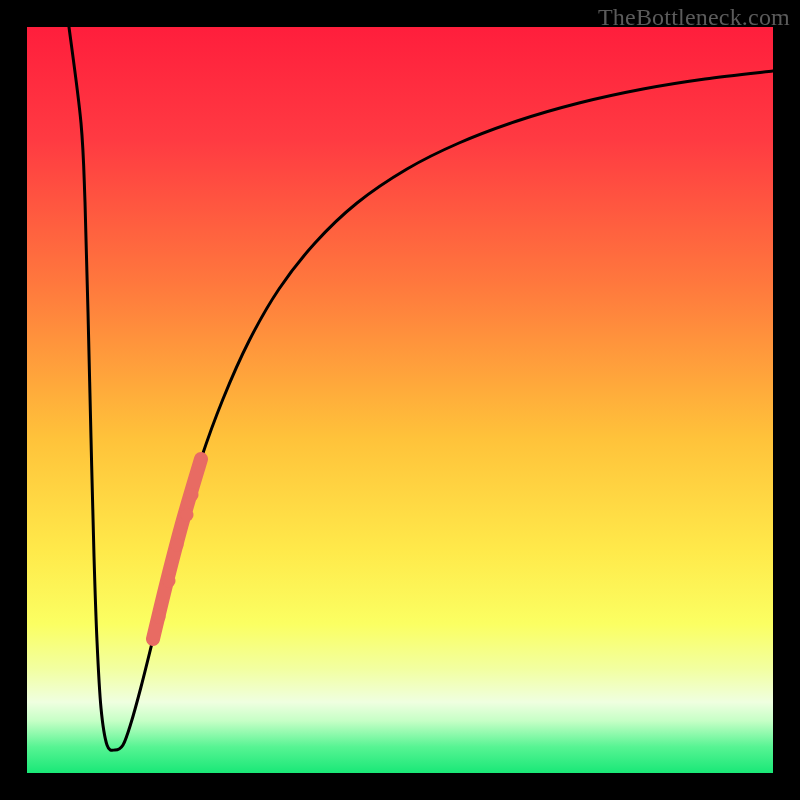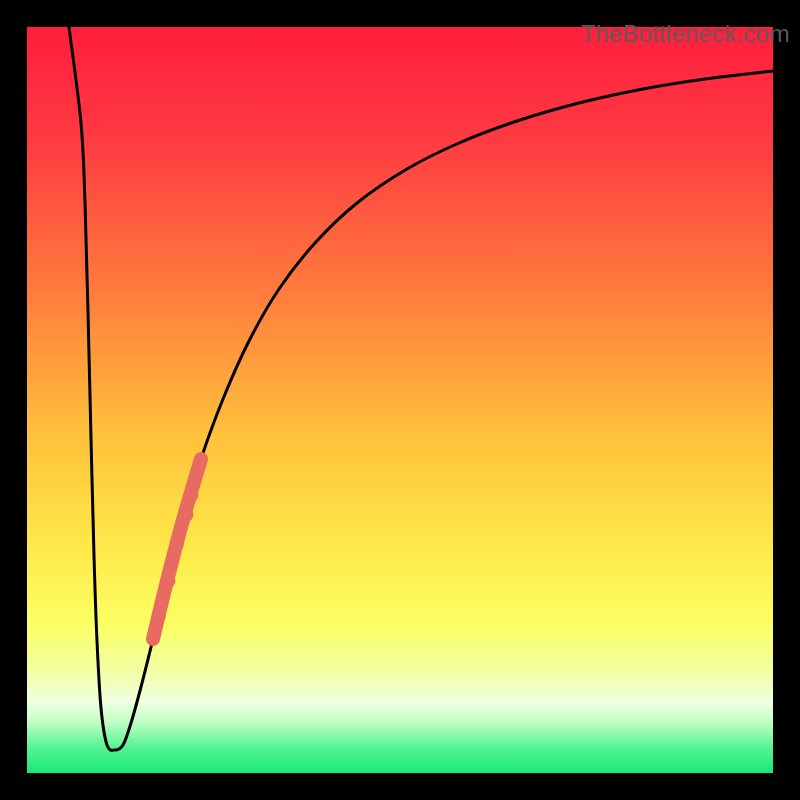--- a/index.html
+++ b/index.html
@@ -23,26 +23,25 @@
     left: 27px;
     top: 27px;
     width: 746px;
     height: 746px;
     overflow: hidden;
   }
   .watermark {
     position: absolute;
     top: 4px;
     right: 10px;
-    font-family: Liberation Sans, sans-serif;
+    font-family: Liberation Serif, serif;
     font-size: 24px;
     color: #5b5b5b;
     letter-spacing: 0.2px;
     font-weight: 400;
-    margin-top: 16px;
   }
   svg {
     display: block;
   }
 </style>
 </head>
 <body>
 
 <div class="frame">
   <div class="plot">

